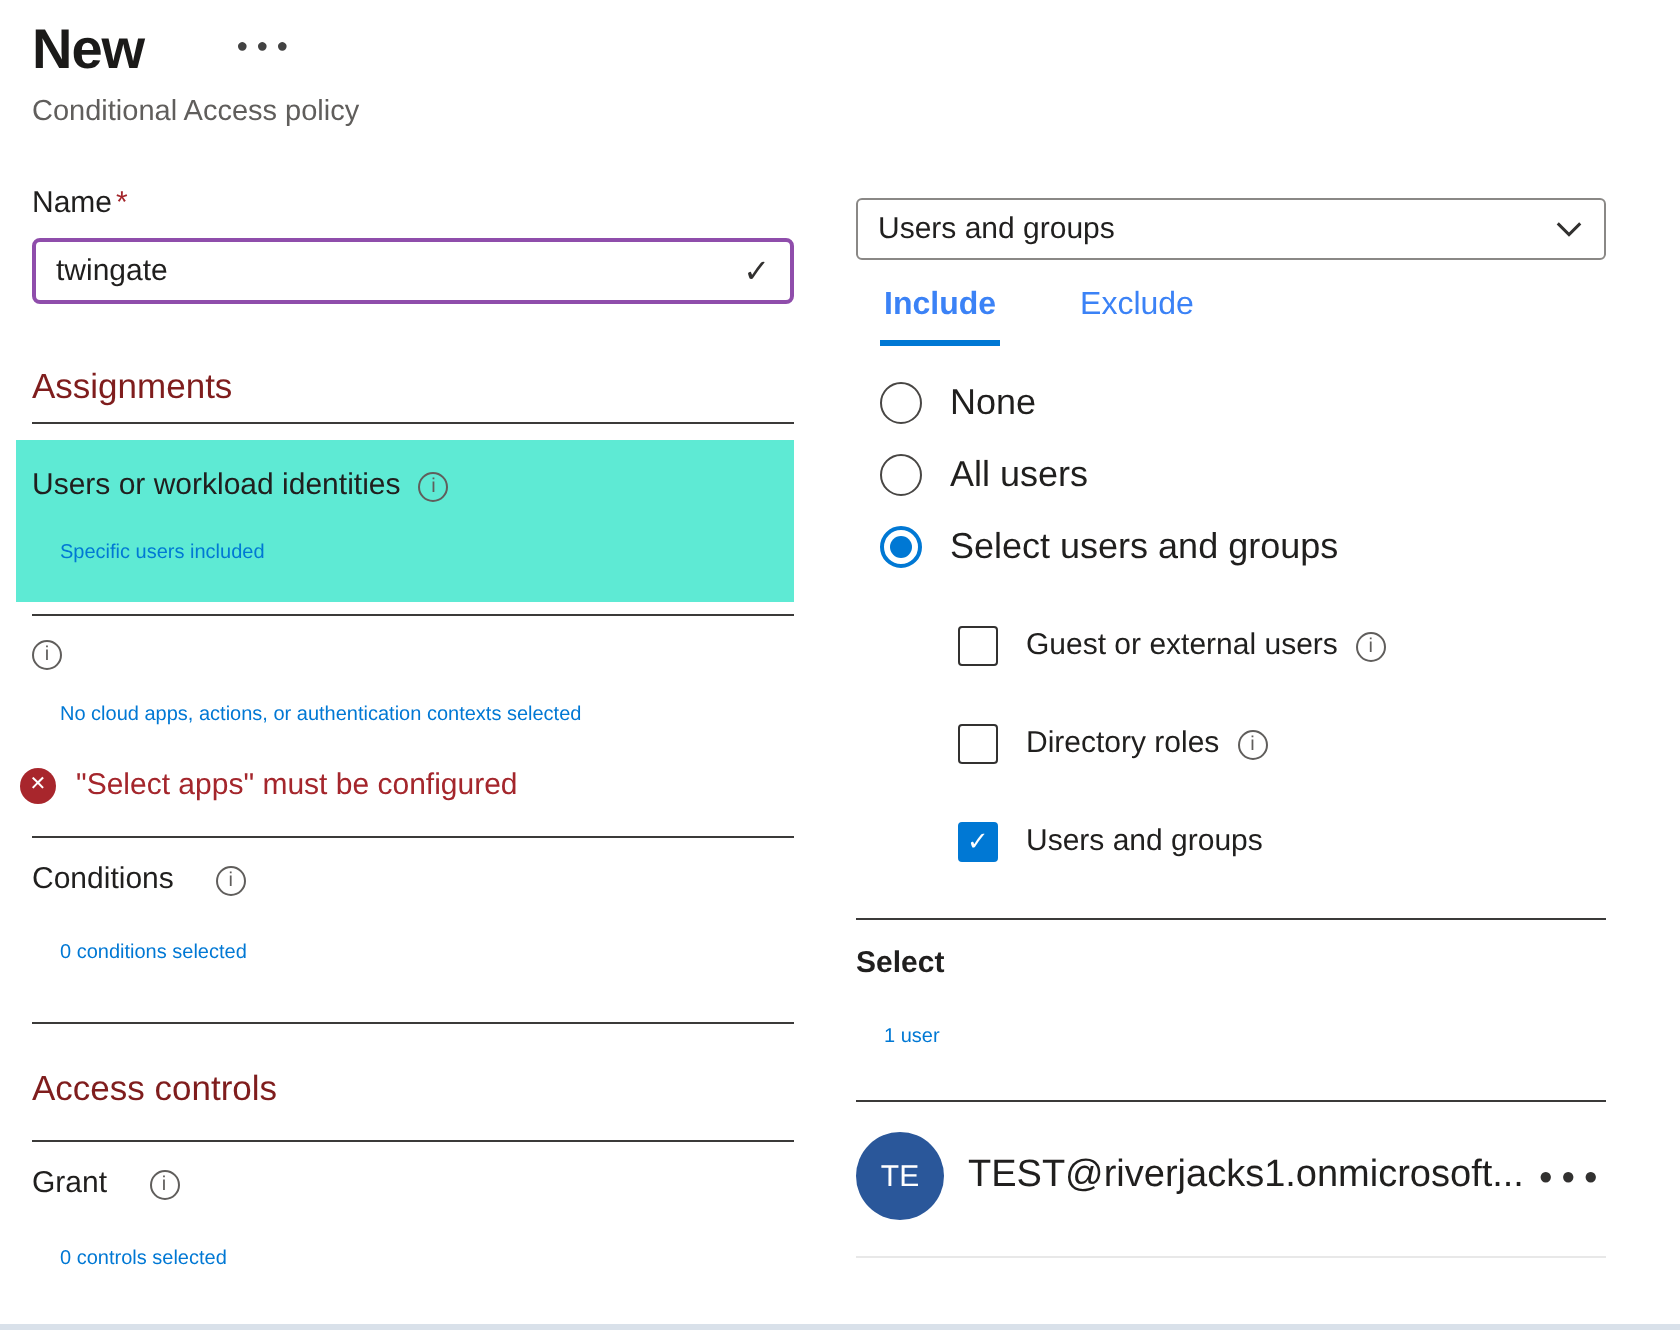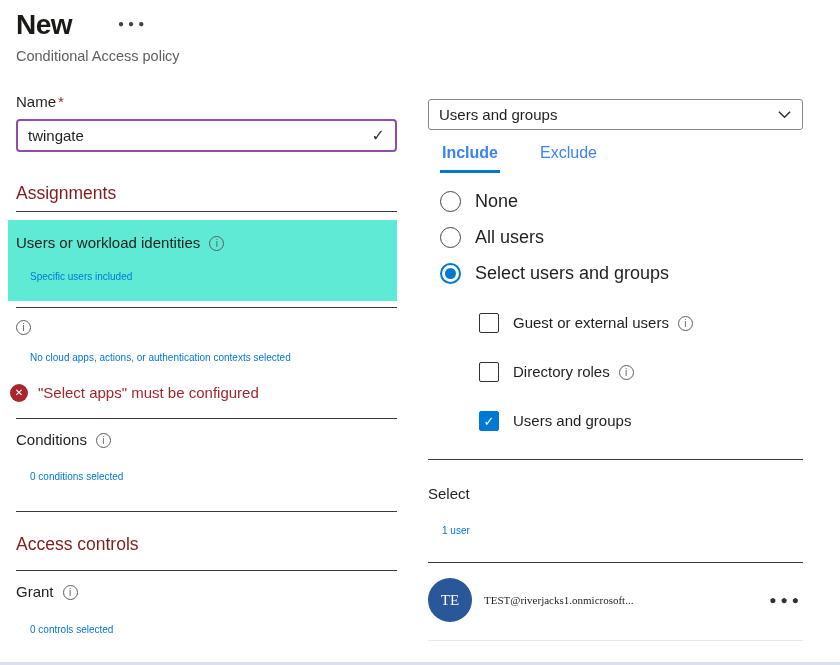--- a/index.html
+++ b/index.html
@@ -48,21 +48,21 @@
   .col-left hr, .col-right hr { border-top: 1px solid #3b3a39; }
   .hr-1 { margin-top: 7px; }
   .hr-2 { margin-top: 6px; }
   .hr-3 { margin-top: 15px; }
   .hr-4 { margin-top: 23px; }
   .hr-5 { margin-top: 15px; }
 
   .sec-title { display: flex; align-items: center; font-size: 15px; line-height: 20px; }
   .sec-title .label { margin-right: 9px; }
   .mt-12 { margin-top: 12px; }
-  .mt-11 { margin-top: 11px; }
+  .mt-11 { margin-top: 11px; gap: 12px; }
   .info-icon {
     width: 15px; height: 15px; border: 1px solid #605e5c; border-radius: 50%;
     color: #605e5c; font-size: 10px; line-height: 13px; text-align: center;
     display: inline-block; flex: none; cursor: default;
   }
   .link {
     color: #0078d4; font-size: 10px; line-height: 23px; display: inline-block;
     margin-left: 14px; cursor: pointer; text-decoration: none;
   }
   .link.mt { margin-top: 11px; }
@@ -111,36 +111,35 @@
   .checkbox-group { margin-left: 51px; margin-top: 28px; }
   .checkbox-row { display: flex; align-items: center; margin-bottom: 27px; cursor: pointer; }
   .checkbox-box {
     width: 20px; height: 20px; border: 1.5px solid #323130; border-radius: 2px;
     flex: none; display: flex; align-items: center; justify-content: center;
     color: transparent; font-size: 13px; background: #fff;
   }
   .checkbox-row.checked .checkbox-box { background: #0078d4; border-color: #0078d4; color: #fff; }
   .checkbox-label { font-size: 15px; margin-left: 14px; line-height: 22px; margin-right: 9px; }
 
-  .select-heading { font-size: 15px; line-height: 20px; margin-top: 24px; }
+  .select-heading { font-size: 15px; line-height: 20px; margin-top: 12px; font-weight: bold; }
   .hr-r1 { margin-top: 20px; }
   .hr-r2 { margin-top: 20px; }
 
   .user-row {
     display: flex; align-items: center; margin-top: 15px; padding-bottom: 18px;
     border-bottom: 1px solid #e8e8e8;
-    font-family: Liberation Serif, serif;
   }
   .avatar {
     width: 44px; height: 44px; border-radius: 50%; background: #2a579a; color: #fff;
     font-size: 15px; display: flex; align-items: center; justify-content: center; flex: none;
   }
   .user-text { margin-left: 12px; min-width: 0; }
   .user-name { font-size: 14.5px; line-height: 20px; }
-  .user-email { font-size: 11px; line-height: 20px; white-space: nowrap; }
+  .user-email { font-size: 19px; line-height: 20px; white-space: nowrap; }
   .user-more {
     margin-left: auto; color: #323130; font-size: 12px; letter-spacing: 4px;
     cursor: pointer; flex: none; padding-left: 8px;
   }
 
   .bottom-strip {
     position: absolute; left: 0; right: 0; bottom: 0; height: 3px; background: #d9e1ea;
   }
 </style>
 </head>

